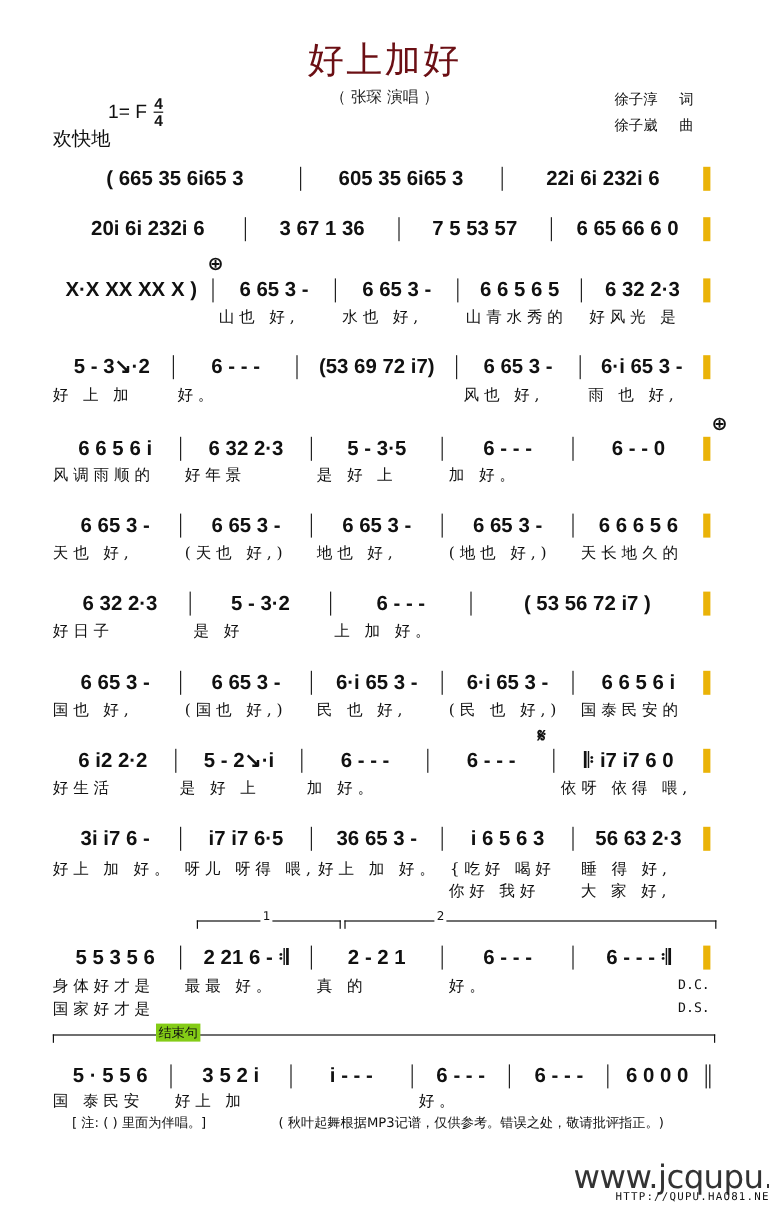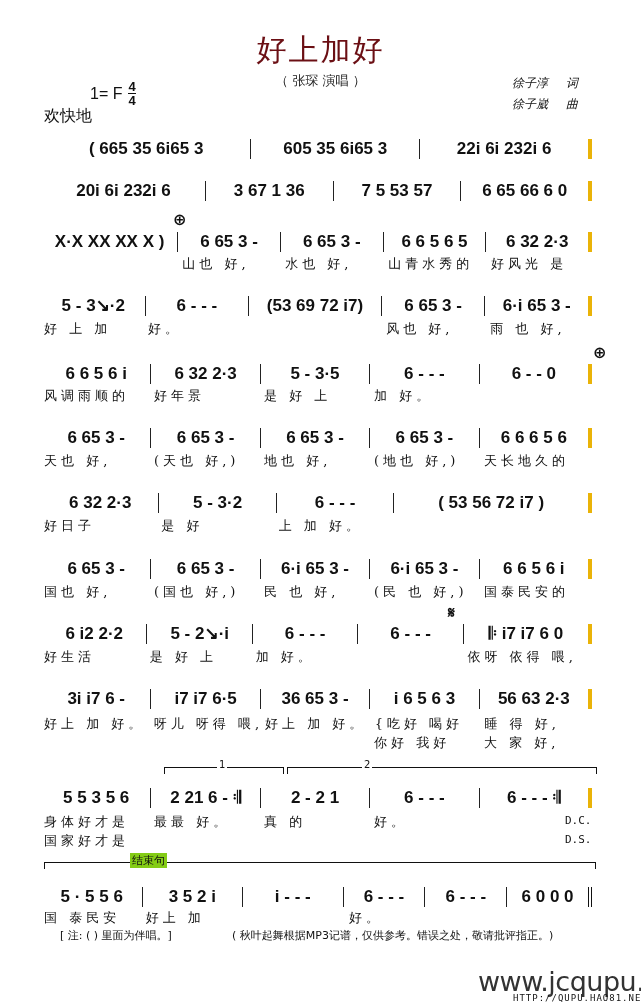--- a/index.html
+++ b/index.html
@@ -5,28 +5,28 @@
   html,body{margin:0;padding:0;background:#ffffff;}
   body{width:641px;height:1007px;position:relative;overflow:hidden;
        font-family:"DejaVu Sans","Liberation Sans",sans-serif;color:#111;}
   .abs{position:absolute;}
   .title{left:0;width:641px;top:30px;text-align:center;font-size:30px;color:#6b0f14;letter-spacing:2px;}
   .singer{left:0;width:641px;top:72px;text-align:center;font-size:13px;color:#222;}
   .key{left:44px;top:80px;font-size:16px;font-family:"Liberation Sans",sans-serif;display:flex;align-items:center;gap:6px;margin-left:46px;}
   .frac{display:inline-flex;flex-direction:column;align-items:center;font-size:13px;line-height:13px;font-weight:bold;}
   .frac span:first-child{border-bottom:1px solid #111;}
   .tempo{left:44px;top:106px;font-size:16px;}
-  .credits{left:512px;top:73px;font-size:12px;line-height:21px;font-style:italic;}
+  .credits{left:512px;top:73px;font-size:12px;line-height:21px;}
   .credits div{display:flex;gap:18px;}
 
   .staff{left:42px;width:550px;font-family:"Liberation Sans",sans-serif;font-weight:bold;font-size:17px;
          display:flex;align-items:flex-end;height:24px;white-space:nowrap;}
   .bar{flex:1 1 0;text-align:center;position:relative;border-right:1.5px solid #222;height:20px;line-height:20px;
        padding:0 3px;overflow:visible;}
-  .bar.last{border-right:4px solid #eab308;}
+  .bar.last{border-right:6px solid #eab308;}
   .bar.final{border-right:4px double #111;}
   .lyric{left:42px;width:550px;font-size:13px;font-family:"DejaVu Serif","Liberation Serif",serif;display:flex;white-space:nowrap;}
   .lyric span{flex:1 1 0;padding-left:2px;letter-spacing:4px;overflow:visible;}
   .sym{font-size:16px;font-weight:bold;}
   .volta{border-top:1px solid #111;border-left:1px solid #111;border-right:1px solid #111;height:6px;}
   .volta span{position:absolute;top:-9px;font-size:10px;background:#fff;padding:0 2px;}
   .endline{left:44px;width:550px;top:862px;border-top:1px solid #111;height:6px;border-left:1px solid #111;border-right:1px solid #111;}
   .endlabel{left:130px;top:853px;font-size:11px;background:#84cc16;padding:0 2px;}
   .note{top:928px;font-size:11px;color:#111;}
   .wm1{left:478px;top:966px;font-size:27px;font-family:"DejaVu Sans",sans-serif;color:#333;letter-spacing:-0.5px;}

